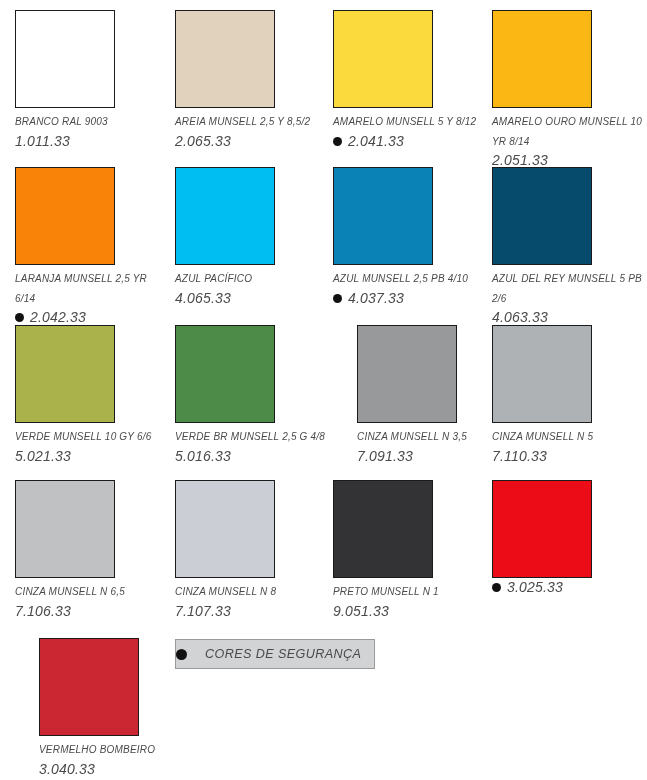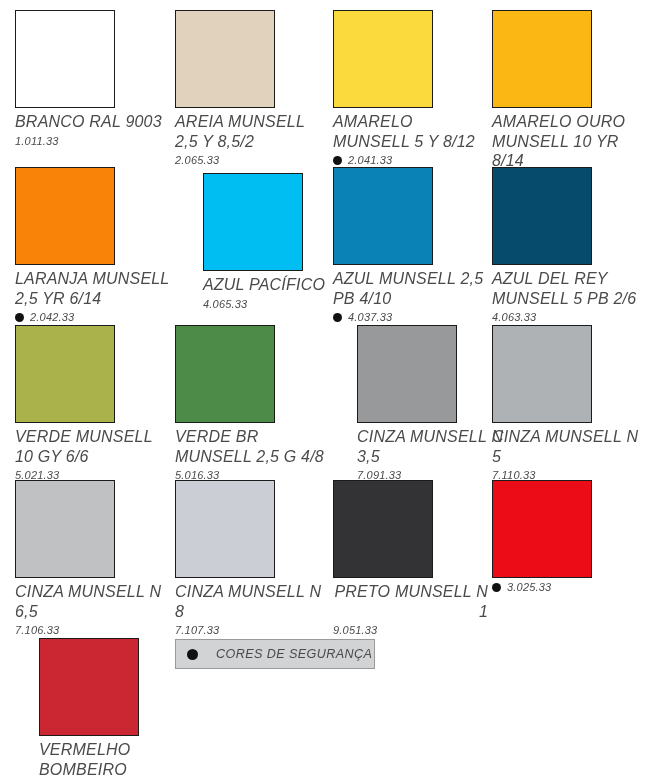--- a/index.html
+++ b/index.html
@@ -27,30 +27,30 @@
   .swatch-chip {
     width: 100px;
     height: 98px;
     border: 1px solid #1b1b1b;
     box-sizing: border-box;
   }
   .swatch-caption {
     margin-top: 4px;
     font-family: "Liberation Sans", sans-serif;
     font-style: italic;
-    font-size: 16px;
+    font-size: 10px;
     line-height: 19.5px;
     letter-spacing: 0.2px;
     color: #4a4a4a;
     white-space: pre-line;
   }
   .code-line {
     font-family: "Liberation Sans", sans-serif;
     font-style: italic;
-    font-size: 11px;
+    font-size: 14px;
     line-height: 19.5px;
     letter-spacing: 0.2px;
     color: #4a4a4a;
     display: flex;
     align-items: center;
     gap: 6px;
   }
   .safety-dot {
     width: 9px;
     height: 9px;
@@ -63,21 +63,20 @@
     position: absolute;
     left: 175px;
     top: 639px;
     width: 200px;
     height: 30px;
     background: #d2d3d5;
     border: 1px solid #9a9a9a;
     box-sizing: border-box;
     display: flex;
     align-items: center;
-    padding-left: 11px;
     gap: 18px;
   }
   .legend-dot {
     width: 11px;
     height: 11px;
     border-radius: 50%;
     background: #111111;
     flex: 0 0 auto;
   }
   .legend-label {
@@ -122,21 +121,21 @@
       </div>
     </div>
     <div class="swatch-cell" style="left: 15px; top: 167px;">
       <div class="swatch-chip" style="background: rgb(249, 130, 9); width: 100px; height: 98px;"></div>
       <div class="swatch-caption">LARANJA MUNSELL 2,5 YR 6/14</div>
       <div class="code-line">
         <span class="safety-dot"></span>
         <span>2.042.33</span>
       </div>
     </div>
-    <div class="swatch-cell" style="left: 175px; top: 173px; margin-left: 28px;">
+    <div class="swatch-cell" style="left: 175px; top: 167px;">
       <div class="swatch-chip" style="background: rgb(0, 189, 242); width: 100px; height: 98px;"></div>
       <div class="swatch-caption">AZUL PACÍFICO</div>
       <div class="code-line">
         <span>4.065.33</span>
       </div>
     </div>
     <div class="swatch-cell" style="left: 333px; top: 167px;">
       <div class="swatch-chip" style="background: rgb(11, 130, 182); width: 100px; height: 98px;"></div>
       <div class="swatch-caption">AZUL MUNSELL 2,5 PB 4/10</div>
       <div class="code-line">
@@ -186,21 +185,21 @@
         <span>7.106.33</span>
       </div>
     </div>
     <div class="swatch-cell" style="left: 175px; top: 480px;">
       <div class="swatch-chip" style="background: rgb(203, 206, 212); width: 100px; height: 98px;"></div>
       <div class="swatch-caption">CINZA MUNSELL N 8</div>
       <div class="code-line">
         <span>7.107.33</span>
       </div>
     </div>
-    <div class="swatch-cell" style="left: 333px; top: 480px; text-align: right;">
+    <div class="swatch-cell" style="left: 333px; top: 480px;">
       <div class="swatch-chip" style="background: rgb(51, 51, 53); width: 100px; height: 98px;"></div>
       <div class="swatch-caption">PRETO MUNSELL N 1</div>
       <div class="code-line">
         <span>9.051.33</span>
       </div>
     </div>
     <div class="swatch-cell" style="left: 492px; top: 480px;">
       <div class="swatch-chip" style="background: rgb(236, 12, 24); width: 100px; height: 98px;"></div>
       <div class="code-line">
         <span class="safety-dot"></span>

